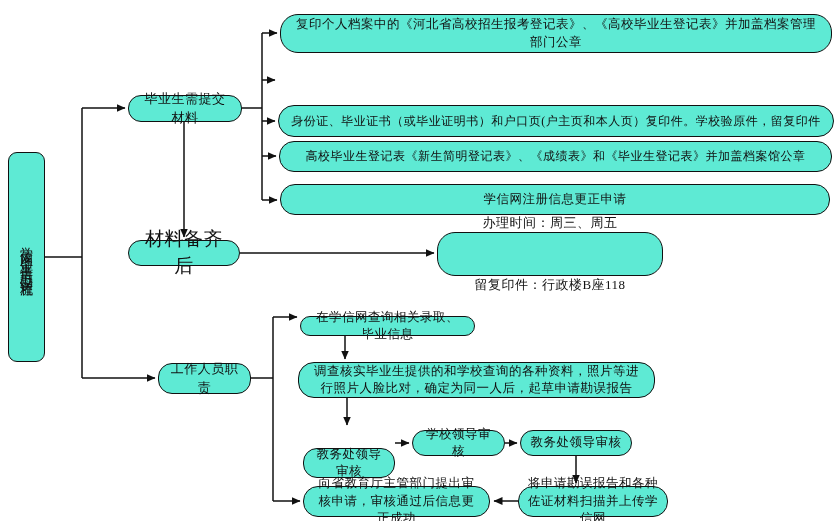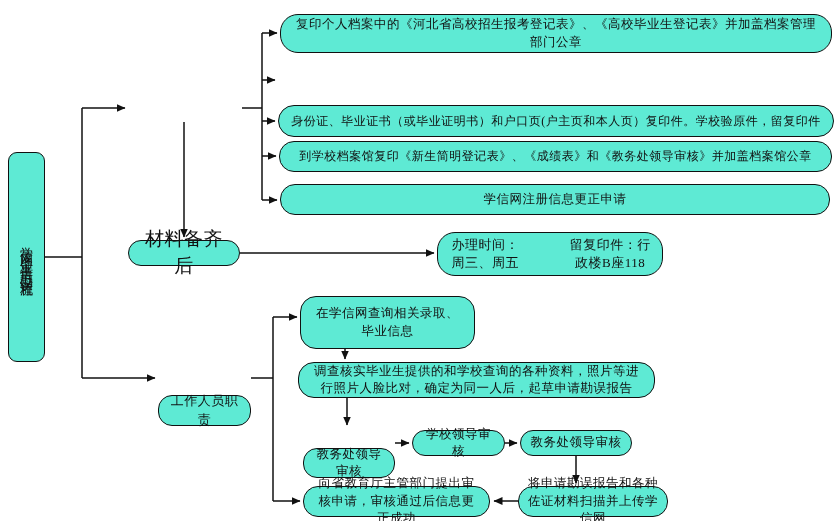--- a/index.html
+++ b/index.html
@@ -14,31 +14,31 @@
     display:flex;align-items:center;justify-content:center;
     text-align:center;line-height:1.4;padding:1px 9px;
     font-size:12.5px;letter-spacing:0.5px;
   }
   
   #n-root{left:8px;top:152px;width:37px;height:210px;border-radius:9px;padding:2px;}
   #n-root .vtext{writing-mode:vertical-rl;text-orientation:upright;font-size:13px;letter-spacing:3.5px;line-height:1;}
   
   #n-submit{left:128px;top:95px;width:114px;height:27px;border-radius:13px;font-size:13px;}
   #n-ready{left:128px;top:240px;width:112px;height:26px;border-radius:13px;font-size:19px;}
-  #n-staff{left:158px;top:363px;width:93px;height:31px;border-radius:14px;font-size:13px;margin-top:32px;}
+  #n-staff{left:158px;top:363px;width:93px;height:31px;border-radius:14px;font-size:13px;}
   
   #n-m1{left:280px;top:14px;width:552px;height:39px;border-radius:18px;}
   #n-m2{left:278px;top:60px;width:556px;height:40px;border-radius:18px;}
   #n-m3{left:278px;top:105px;width:556px;height:32px;border-radius:16px;font-size:12px;white-space:nowrap;}
   #n-m4{left:279px;top:141px;width:553px;height:31px;border-radius:15px;font-size:12px;white-space:nowrap;}
   #n-m5{left:280px;top:184px;width:550px;height:31px;border-radius:15px;}
   
-  #n-office{left:437px;top:232px;width:226px;height:44px;border-radius:18px;font-size:13px;gap:44px;}
+  #n-office{left:437px;top:232px;width:226px;height:44px;border-radius:18px;flex-direction:column;font-size:13px;gap:44px;}
   
-  #n-w1{left:300px;top:296px;width:175px;height:53px;border-radius:16px;}
+  #n-w1{left:300px;top:316px;width:175px;height:20px;border-radius:16px;}
   #n-w2{left:298px;top:362px;width:357px;height:36px;border-radius:16px;padding:1px 12px;}
   #n-w3{left:303px;top:428px;width:92px;height:30px;border-radius:14px;margin-top:20px;}
   #n-w4{left:412px;top:430px;width:93px;height:26px;border-radius:13px;}
   #n-w5{left:520px;top:430px;width:112px;height:26px;border-radius:13px;}
   #n-w6{left:303px;top:486px;width:187px;height:31px;border-radius:15px;}
   #n-w7{left:518px;top:486px;width:150px;height:31px;border-radius:15px;}
   .cline{stroke:#111111;stroke-width:1.5;fill:none;}
 </style>
 </head>
 <body>
@@ -83,29 +83,32 @@
 
     <path class="cline" d="M576,456 V483" marker-end="url(#arrow)"></path>
 
     <path class="cline" d="M518,501 H494" marker-end="url(#arrow)"></path>
   </svg>
 
   <div class="node" id="n-root">
     <span class="vtext">学信网毕业生信息勘误流程</span>
   </div>
 
+  <div class="node" id="n-submit">
+    <span>毕业生需提交材料</span>
+  </div>
 
   <div class="node" id="n-m1">
     <span>复印个人档案中的《河北省高校招生报考登记表》、《高校毕业生登记表》并加盖档案管理部门公章</span>
   </div>
   <div class="node" id="n-m3">
     <span>身份证、毕业证书（或毕业证明书）和户口页(户主页和本人页）复印件。学校验原件，留复印件</span>
   </div>
   <div class="node" id="n-m4">
-    <span>到学校档案馆复印《新生简明登记表》、《成绩表》和《教务处领导审核》并加盖档案馆公章</span>
+    <span>高校毕业生登记表《新生简明登记表》、《成绩表》和《毕业生登记表》并加盖档案馆公章</span>
   </div>
   <div class="node" id="n-m5">
     <span>学信网注册信息更正申请</span>
   </div>
 
   <div class="node" id="n-ready">
     <span>材料备齐后</span>
   </div>
 
   <div class="node" id="n-office">

